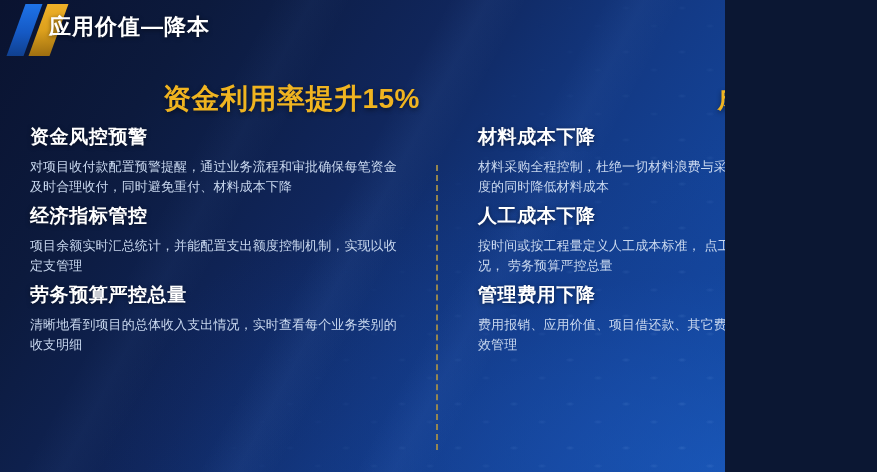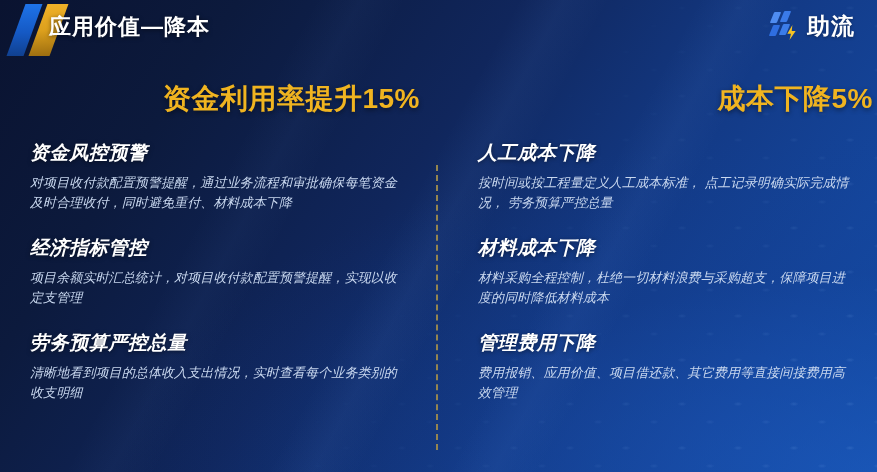--- a/index.html
+++ b/index.html
@@ -5,21 +5,21 @@
   * { margin:0; padding:0; box-sizing:border-box; }
   html, body { width:877px; height:472px; }
   body {
     font-family:"Liberation Sans","DejaVu Sans",sans-serif;
     background:#0b1733;
     overflow:hidden;
   }
 
   .slide {
     position:relative;
-    width:877px;
+    width:725px;
     height:472px;
     overflow:hidden;
     background:
       radial-gradient(120% 100% at 100% 100%, rgba(30,90,190,0.55) 0%, rgba(20,62,145,0.25) 42%, rgba(10,25,60,0) 72%),
       linear-gradient(124deg, #0a1330 0%, #0c1a3d 20%, #10265c 44%, #133a86 66%, #14469d 84%, #1350ad 100%);
     padding-left: 12px;
   }
 
   
   .streaks {
@@ -83,21 +83,21 @@
   .col-right { left:478px; width:395px; }
 
   .col-head {
     font-size:28px; font-weight:bold; color:#f0b420;
     letter-spacing:0.5px;
     margin:22px 0 0 2px;
     text-shadow:0 2px 5px rgba(0,0,0,0.45);
     text-align:right;
   }
 
-  .block { margin-top:22px;font-style:italic; }
+  .block { margin-top:6px; }
   .block-title {
     font-size:19px; font-weight:bold; color:#ffffff;
     letter-spacing:0.6px;
     text-shadow:0 1px 4px rgba(0,0,0,0.5);
   }
   .block-desc {
     margin-top:7px;
     font-size:13px; line-height:20px; color:#c9d8ef;
     letter-spacing:0.1px;
     max-width:372px;
@@ -145,40 +145,40 @@
     <div class="col col-left">
       <div class="col-head">资金利用率提升15%</div>
 
       <div class="block">
         <div class="block-title">资金风控预警</div>
         <div class="block-desc">对项目收付款配置预警提醒，通过业务流程和审批确保每笔资金及时合理收付，同时避免重付、材料成本下降</div>
       </div>
 
       <div class="block">
         <div class="block-title">经济指标管控</div>
-        <div class="block-desc">项目余额实时汇总统计，对项目收付款配置预警提醒，实现以收定支管理</div>
+        <div class="block-desc">项目余额实时汇总统计，并能配置支出额度控制机制，实现以收定支管理</div>
       </div>
 
       <div class="block">
         <div class="block-title">劳务预算严控总量</div>
         <div class="block-desc">清晰地看到项目的总体收入支出情况，实时查看每个业务类别的收支明细</div>
       </div>
     </div>
 
     <div class="col col-right">
       <div class="col-head">成本下降5%</div>
 
       <div class="block">
-        <div class="block-title">人工成本下降</div>
-        <div class="block-desc">按时间或按工程量定义人工成本标准， 点工记录明确实际完成情况， 劳务预算严控总量</div>
+        <div class="block-title">材料成本下降</div>
+        <div class="block-desc">材料采购全程控制，杜绝一切材料浪费与采购超支，保障项目进度的同时降低材料成本</div>
       </div>
 
       <div class="block">
-        <div class="block-title">材料成本下降</div>
-        <div class="block-desc">材料采购全程控制，杜绝一切材料浪费与采购超支，保障项目进度的同时降低材料成本</div>
+        <div class="block-title">人工成本下降</div>
+        <div class="block-desc">按时间或按工程量定义人工成本标准， 点工记录明确实际完成情况， 劳务预算严控总量</div>
       </div>
 
       <div class="block">
         <div class="block-title">管理费用下降</div>
         <div class="block-desc">费用报销、应用价值、项目借还款、其它费用等直接间接费用高效管理</div>
       </div>
     </div>
 
   </div>
 

